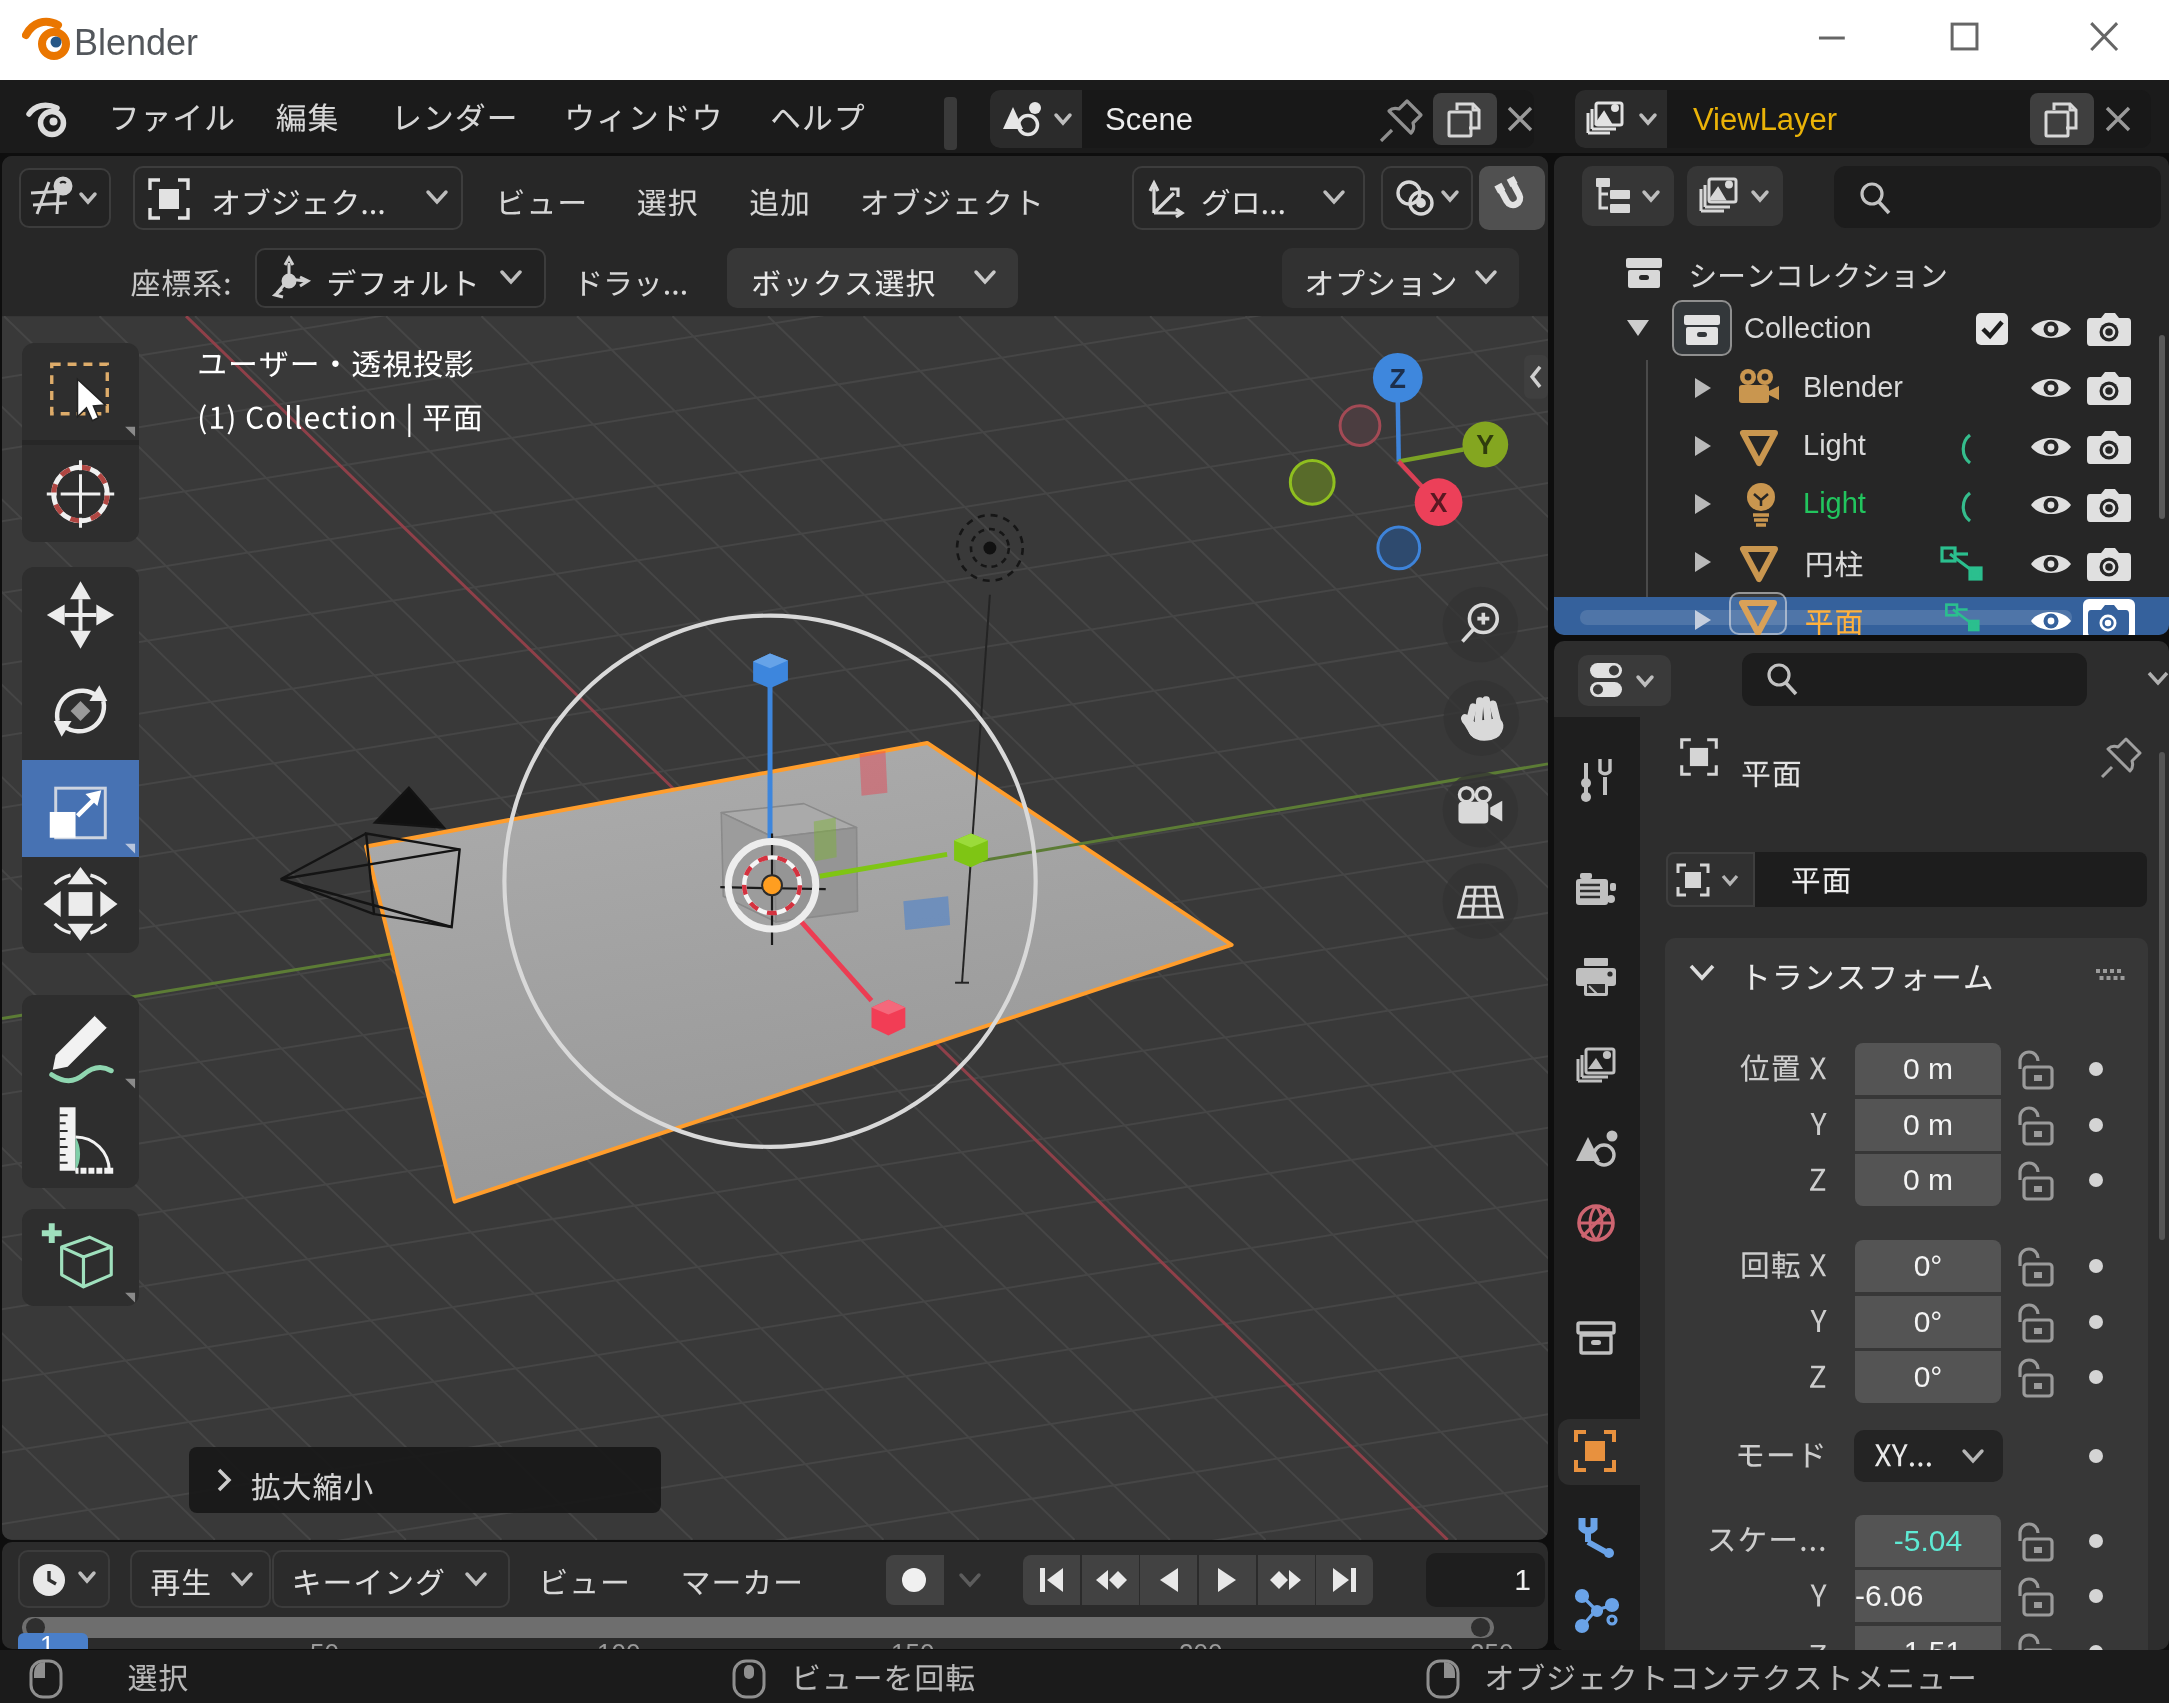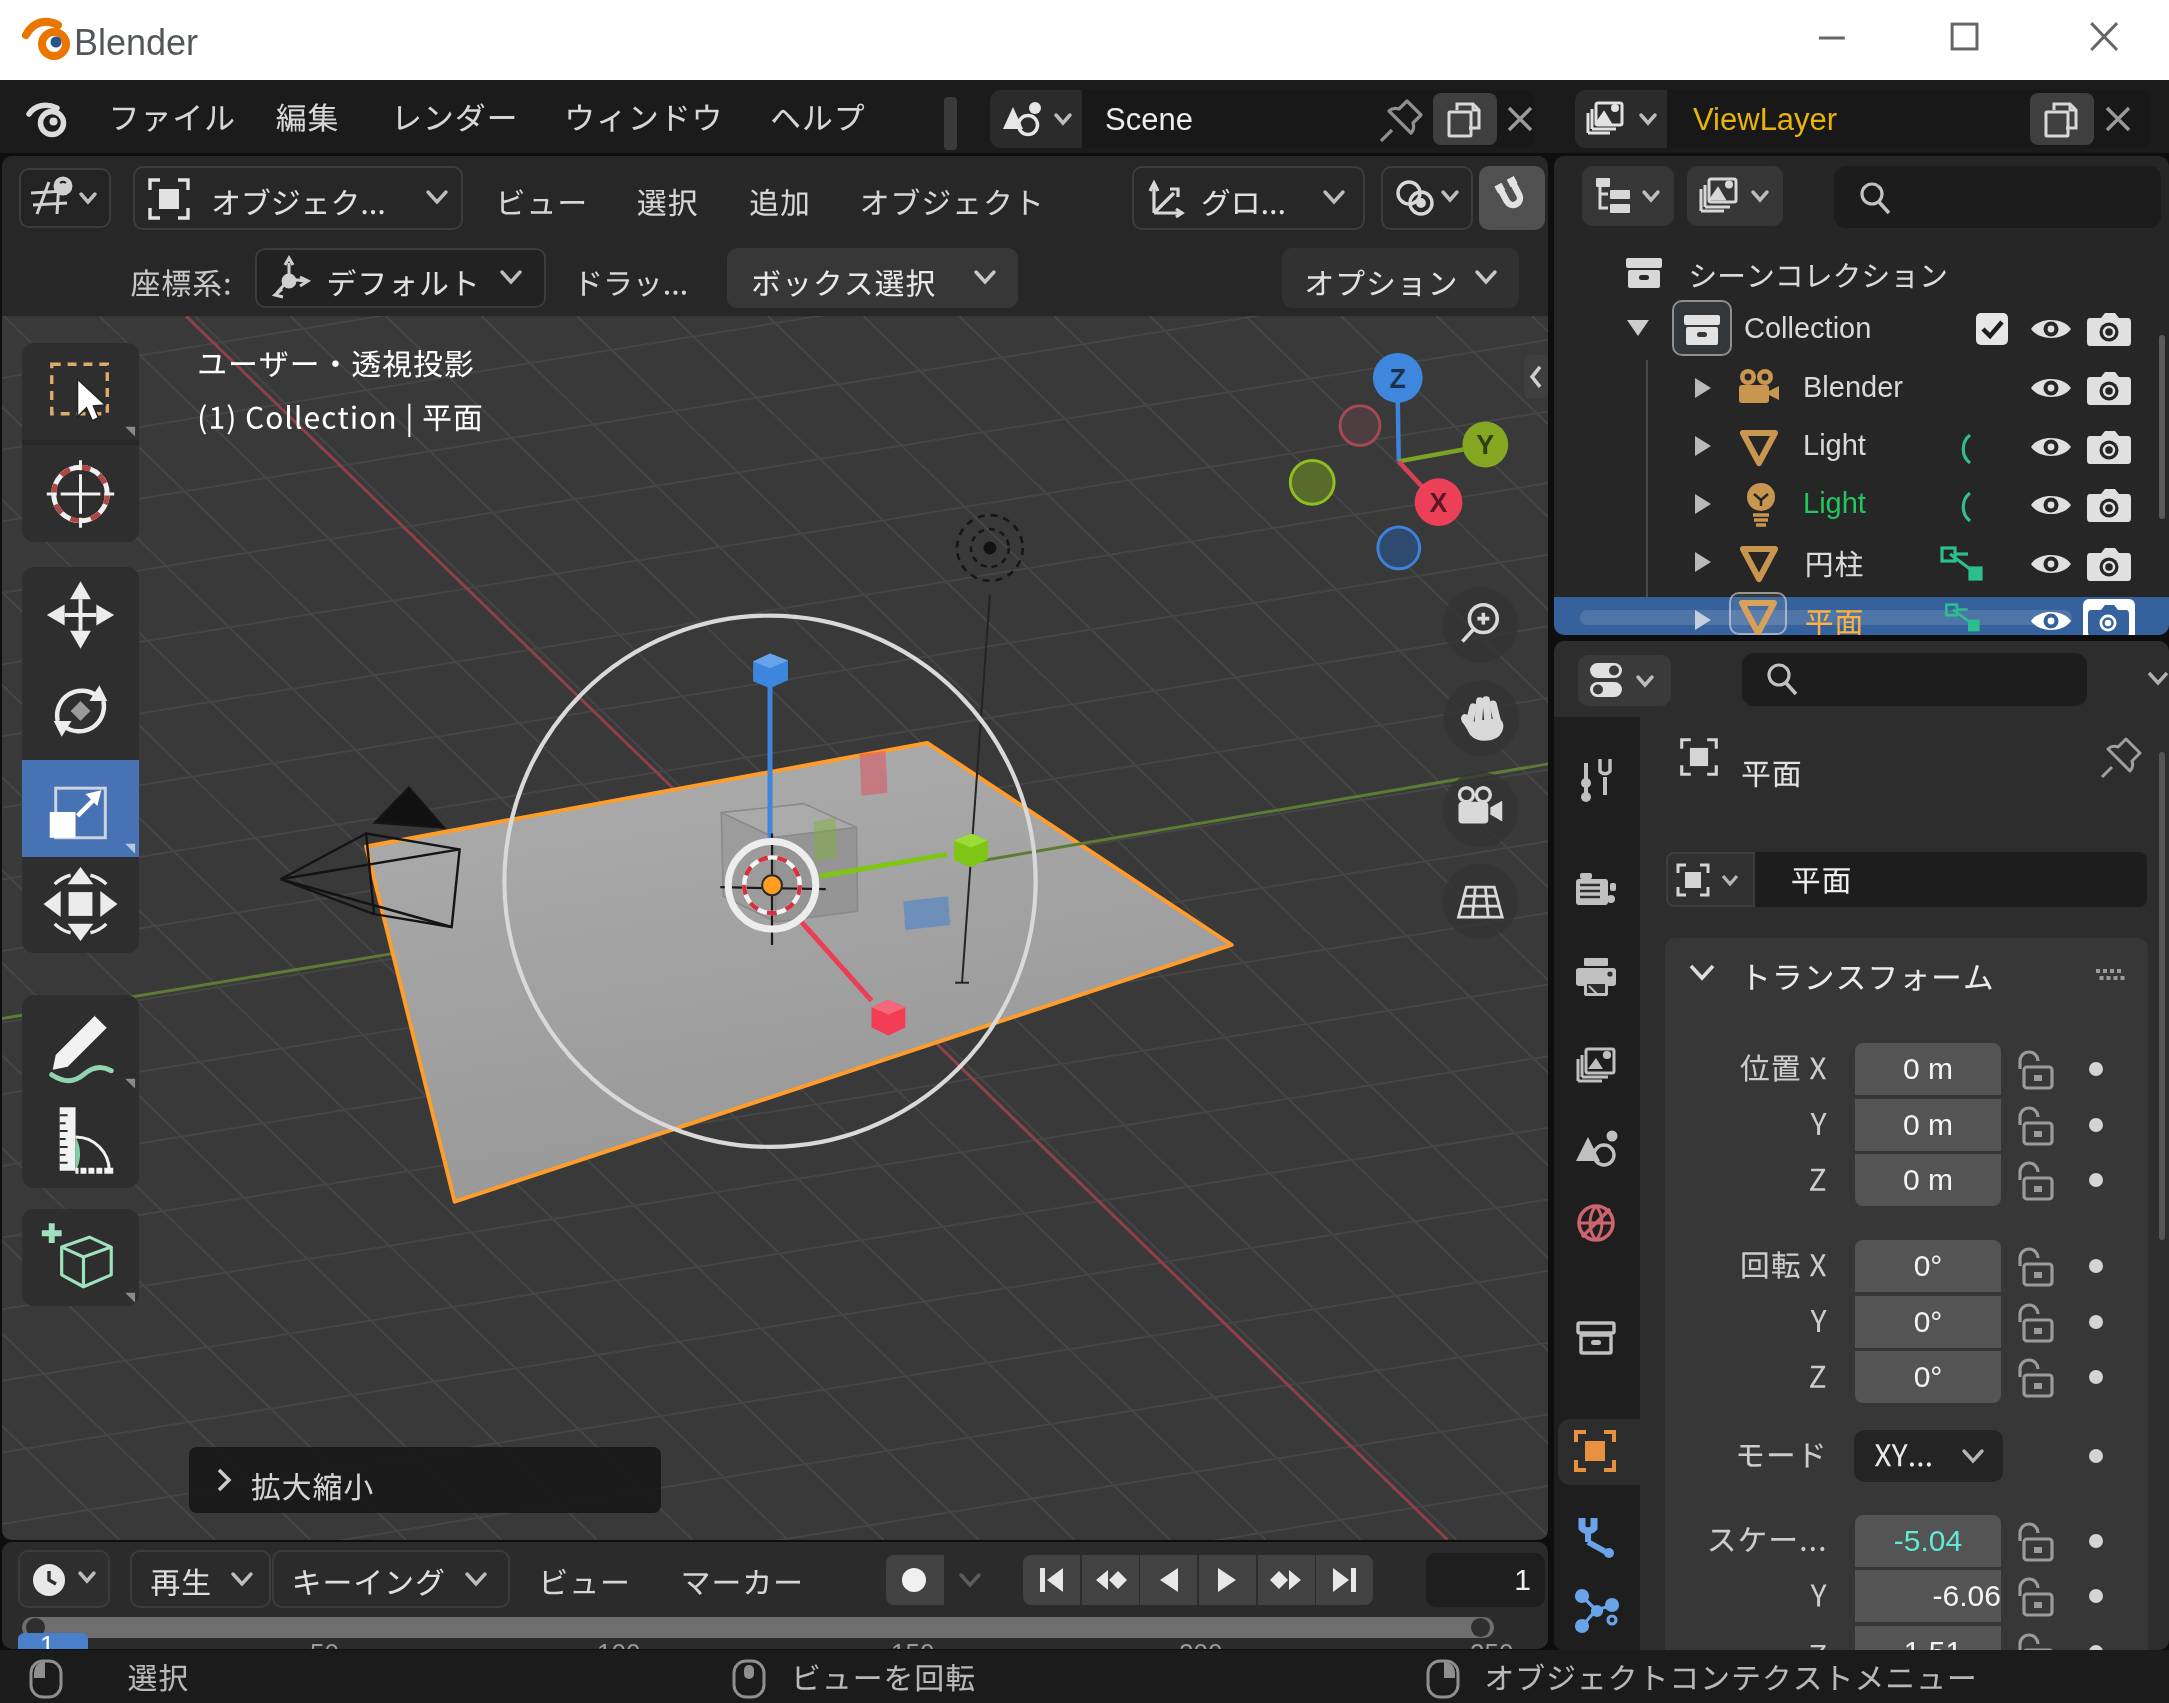--- a/index.html
+++ b/index.html
@@ -801,21 +801,21 @@
 <rect x="24" y="26" width="8" height="6" fill="#9b9b9b"></rect>
       </svg>
       <div class="abs" style="left:535px;top:729px;width:14px;height:14px;border-radius:50%;background:#d4d4d4"></div>
       <div class="abs" style="left:301px;top:874px;width:146px;height:52px;background:#545454;border-radius:8px 8px 0 0;color:#5eead4;font-size:30px;line-height:52px;text-align:center">-5.04</div>
       <svg class="abs" style="left:456px;top:880px" width="46" height="42" viewBox="0 0 46 42">
 <rect x="14" y="18" width="28" height="21" rx="3" fill="none" stroke="#9b9b9b" stroke-width="3.2"></rect>
 <path d="M10 20 L10 12 A 9 9 0 0 1 28 12" fill="none" stroke="#9b9b9b" stroke-width="3.2"></path>
 <rect x="24" y="26" width="8" height="6" fill="#9b9b9b"></rect>
       </svg>
       <div class="abs" style="left:535px;top:893px;width:14px;height:14px;border-radius:50%;background:#d4d4d4"></div>
-      <div class="abs" style="left:301px;top:929px;width:146px;height:52px;background:#545454;border-radius:0;color:#f4f4f4;font-size:30px;line-height:52px;text-align:right">-6.06</div>
+      <div class="abs" style="left:301px;top:929px;width:146px;height:52px;background:#545454;border-radius:0;color:#f4f4f4;font-size:30px;line-height:52px;text-align:left">-6.06</div>
       <svg class="abs" style="left:456px;top:935px" width="46" height="42" viewBox="0 0 46 42">
 <rect x="14" y="18" width="28" height="21" rx="3" fill="none" stroke="#9b9b9b" stroke-width="3.2"></rect>
 <path d="M10 20 L10 12 A 9 9 0 0 1 28 12" fill="none" stroke="#9b9b9b" stroke-width="3.2"></path>
 <rect x="24" y="26" width="8" height="6" fill="#9b9b9b"></rect>
       </svg>
       <div class="abs" style="left:535px;top:948px;width:14px;height:14px;border-radius:50%;background:#d4d4d4"></div>
       <div class="abs" style="left:301px;top:985px;width:146px;height:52px;background:#545454;border-radius:0 0 0 0;color:#f4f4f4;font-size:30px;line-height:52px;text-align:center">-1.51</div>
       <svg class="abs" style="left:456px;top:991px" width="46" height="42" viewBox="0 0 46 42">
 <rect x="14" y="18" width="28" height="21" rx="3" fill="none" stroke="#9b9b9b" stroke-width="3.2"></rect>
 <path d="M10 20 L10 12 A 9 9 0 0 1 28 12" fill="none" stroke="#9b9b9b" stroke-width="3.2"></path>

